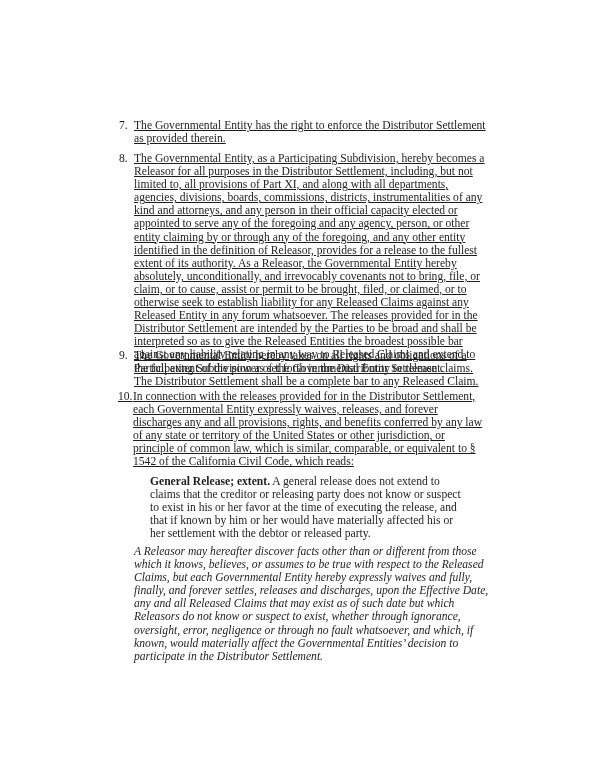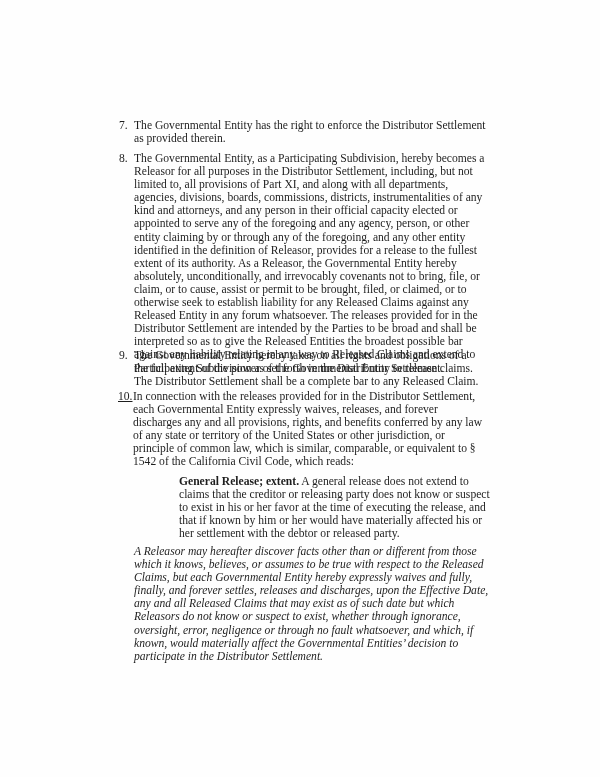--- a/index.html
+++ b/index.html
@@ -13,21 +13,21 @@
     line-height: 13.1px;
   }
   .item {
     position: absolute;
     left: 119px;
     width: 370px;
     display: flex;
   }
   .num { width: 15px; flex: 0 0 15px; }
   .num.wide { width: 15px; margin-left: -1px; text-decoration: underline; }
-  .text { flex: 1; }
+  .text { flex: 1; text-decoration: underline; }
   .quote {
     position: absolute;
     left: 150px;
     width: 320px;
   }
   .quote b { font-weight: bold; }
   .para {
     position: absolute;
     left: 134px;
     width: 356px;
@@ -52,19 +52,19 @@
   <div class="item" style="top:349px;">
     <span class="num">9.</span>
     <span class="text">The Governmental Entity hereby takes on all rights and obligations of a Participating Subdivision as set forth in the Distributor Settlement.</span>
   </div>
 
   <div class="item" style="top:390px;">
     <span class="num wide">10.</span>
     <span class="text">In connection with the releases provided for in the Distributor Settlement, each Governmental Entity expressly waives, releases, and forever discharges any and all provisions, rights, and benefits conferred by any law of any state or territory of the United States or other jurisdiction, or principle of common law, which is similar, comparable, or equivalent to § 1542 of the California Civil Code, which reads:</span>
   </div>
 
-  <div class="quote" style="top:475px;margin-left:29px;">
+  <div class="quote" style="top:475px;">
     <b>General Release; extent.</b><span>  A general release does not extend to claims that the creditor or releasing party does not know or suspect to exist in his or her favor at the time of executing the release, and that if known by him or her would have materially affected his or her settlement with the debtor or released party.</span>
   </div>
 
   <div class="para" style="top:545px;">A Releasor may hereafter discover facts other than or different from those which it knows, believes, or assumes to be true with respect to the Released Claims, but each Governmental Entity hereby expressly waives and fully, finally, and forever settles, releases and discharges, upon the Effective Date, any and all Released Claims that may exist as of such date but which Releasors do not know or suspect to exist, whether through ignorance, oversight, error, negligence or through no fault whatsoever, and which, if known, would materially affect the Governmental Entities’ decision to participate in the Distributor Settlement.</div>
 
 </div>
 
 </body></html>

